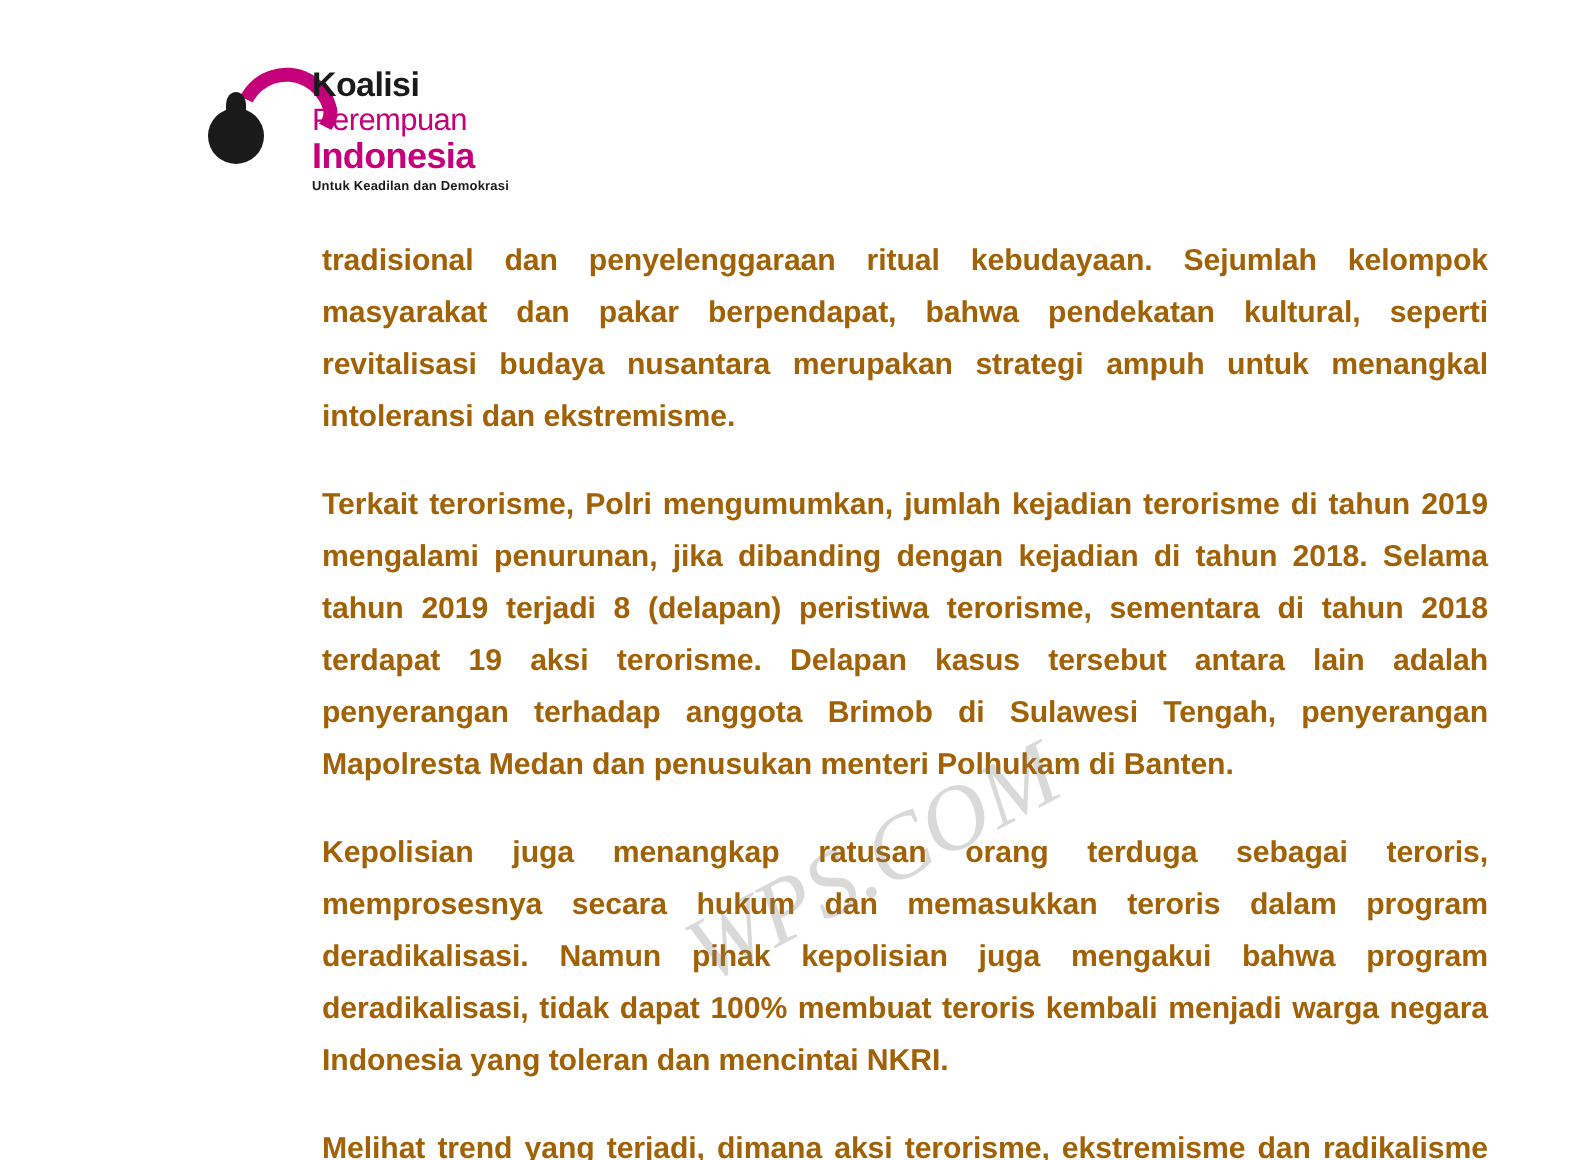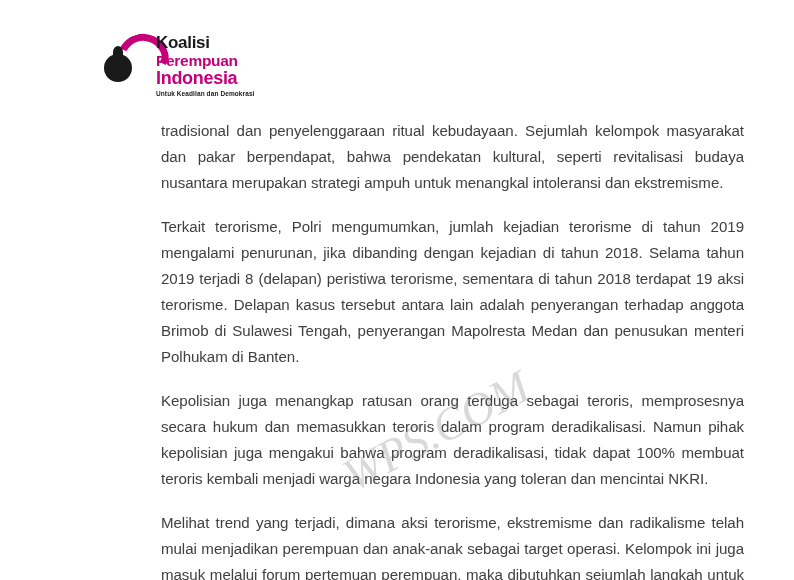--- a/index.html
+++ b/index.html
@@ -80,21 +80,21 @@
     color: #1a1a1a;
     font-size: 17px;
     font-weight: bold;
     letter-spacing: -0.3px;
     line-height: 1.05;
     white-space: nowrap;
   }
   .logo-line2 {
     color: #c4007a;
     font-size: 15.5px;
-    font-weight: bold;
+    font-weight: normal;
     letter-spacing: -0.3px;
     line-height: 1.1;
     white-space: nowrap;
   }
   .logo-line3 {
     color: #c4007a;
     font-size: 18px;
     font-weight: bold;
     letter-spacing: -0.3px;
     line-height: 1.1;
@@ -115,24 +115,25 @@
     position: absolute;
     left: 117px;
     top: 118px;
     width: 583px;
   }
   .para {
     margin: 0 0 18px 0;
     font-family: "Liberation Sans", sans-serif;
     font-size: 15.1px;
     line-height: 26px;
-    color: #404040;
+    color: #a16207;
     text-align: justify;
     text-justify: inter-word;
     letter-spacing: -0.05px;
+    font-weight: bold;
   }
   .para:last-child {
     margin-bottom: 0;
   }
 
   
   .watermark {
     position: absolute;
     left: 290px;
     top: 455px;

